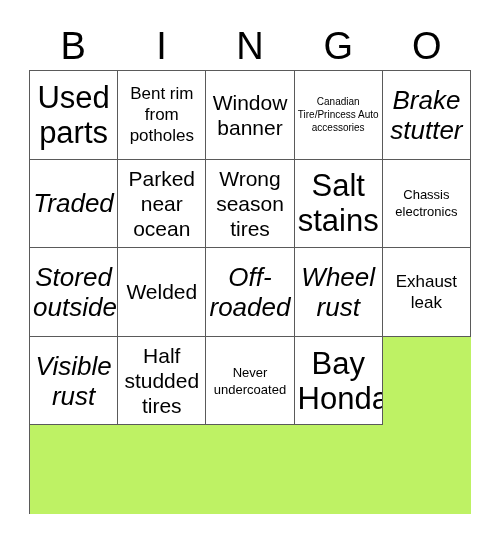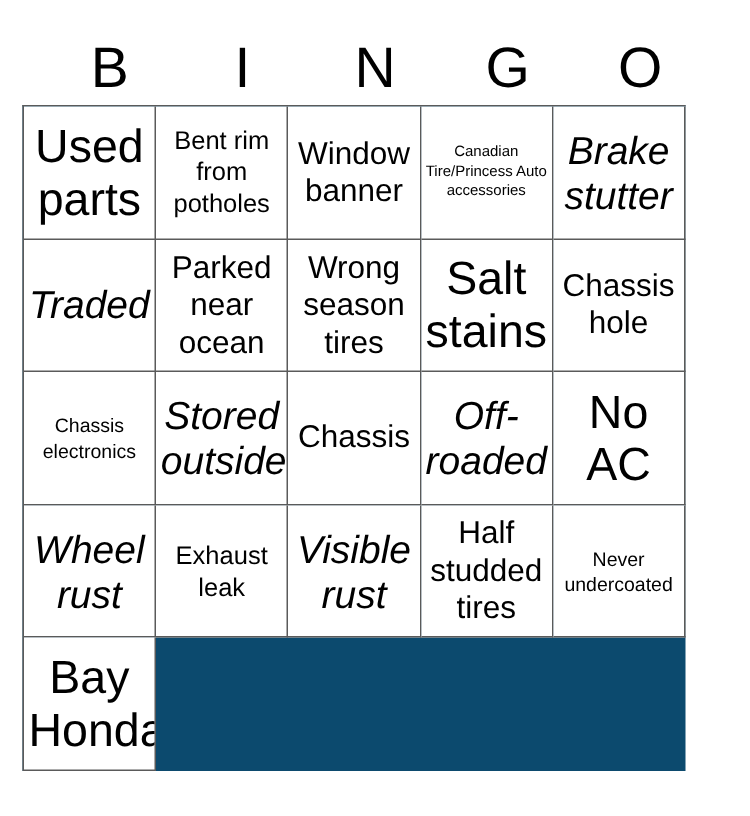--- a/index.html
+++ b/index.html
@@ -34,31 +34,31 @@
     text-align: center;
     font-size: 38px;
     line-height: 44px;
     font-weight: 400;
     letter-spacing: 0px;
     color: #000000;
     font-family: "Liberation Sans", sans-serif;
   }
   .grid {
     position: absolute;
-    left: 15px;
+    left: 29px;
     top: 70px;
     width: 442px;
     height: 444px;
     display: grid;
     grid-template-columns: repeat(5, 1fr);
     grid-template-rows: repeat(5, 1fr);
     border-top: 1px solid #5a5a5a;
     border-left: 1px solid #5a5a5a;
     box-sizing: border-box;
-    background: #0c4a6e;
+    background: #bef264;
   }
   .cell {
     border-right: 1px solid #5a5a5a;
     border-bottom: 1px solid #5a5a5a;
     box-sizing: border-box;
     display: flex;
     align-items: center;
     justify-content: center;
     text-align: center;
     padding: 2px 3px;
@@ -117,40 +117,34 @@
       </div>
     <div class="cell sz-l">
         <span class="cell-text">Parked near ocean</span>
       </div>
     <div class="cell sz-l">
         <span class="cell-text">Wrong season tires</span>
       </div>
     <div class="cell sz-xxl">
         <span class="cell-text">Salt stains</span>
       </div>
-    <div class="cell sz-l">
-        <span class="cell-text">Chassis hole</span>
-      </div>
 
     <div class="cell sz-s">
         <span class="cell-text">Chassis electronics</span>
       </div>
     <div class="cell sz-xl">
         <span class="cell-text">Stored outside</span>
       </div>
     <div class="cell sz-l">
-        <span class="cell-text">Chassis</span>
+        <span class="cell-text">Welded</span>
       </div>
     <div class="cell sz-xl">
         <span class="cell-text">Off-roaded</span>
       </div>
 
-    <div class="cell sz-xxl">
-        <span class="cell-text">No AC</span>
-      </div>
     <div class="cell sz-xl">
         <span class="cell-text">Wheel rust</span>
       </div>
 
     <div class="cell sz-m">
         <span class="cell-text">Exhaust leak</span>
       </div>
     <div class="cell sz-xl">
         <span class="cell-text">Visible rust</span>
       </div>

